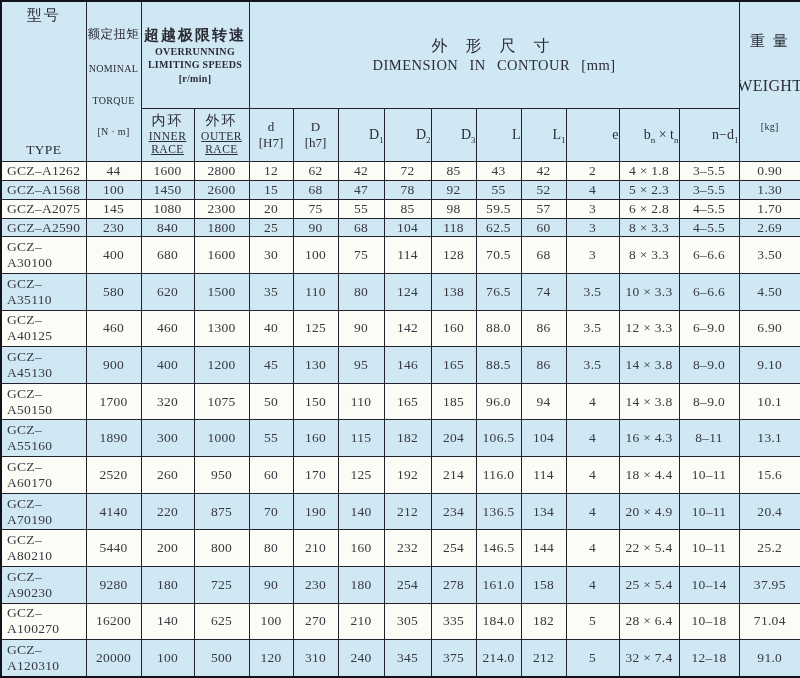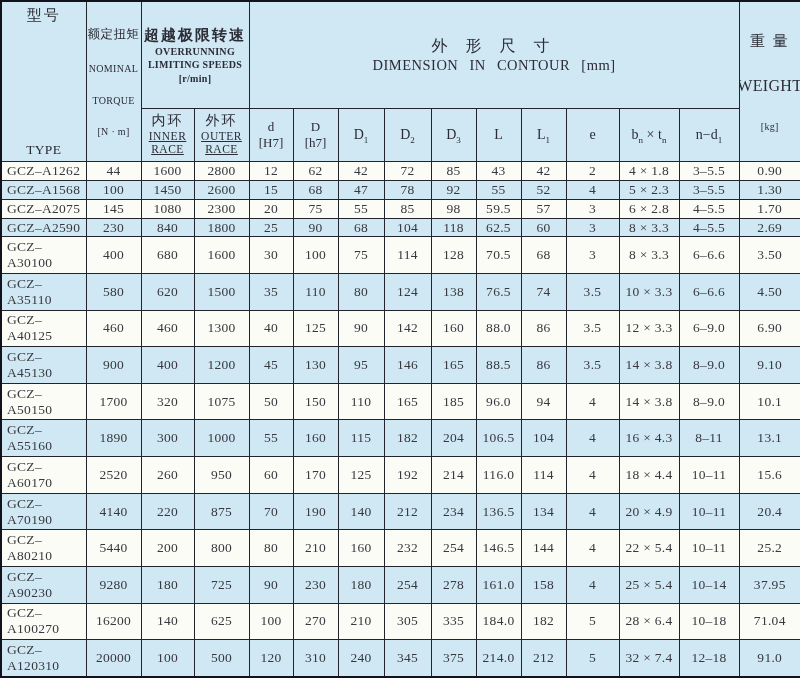--- a/index.html
+++ b/index.html
@@ -42,21 +42,21 @@
   .zh-sm{font-size:12.5px;letter-spacing:0.5px;}
   .en{font-size:10px;letter-spacing:0.3px;}
   .en-sm{font-size:11.5px;letter-spacing:0.5px;}
   .vstack{display:flex;flex-direction:column;justify-content:space-evenly;align-items:center;height:152px;}
   .vstack-sm{display:flex;flex-direction:column;justify-content:space-between;align-items:center;gap:9px;height:152px;}
   .tight{line-height:1.35;font-weight:bold;}
   .dim-zh{font-size:16px;letter-spacing:7px;}
   .dim-en{font-size:14.5px;word-spacing:7px;letter-spacing:0.5px;}
   .race .zh{font-size:14px;line-height:1.2;}
   .race .en-sm{line-height:1.15;text-decoration:underline;}
-  .sym{font-size:14px;}
+  .sym{font-size:14px;text-align:right;}
   .two-line{font-size:13px;line-height:1.25;}
   sub{font-size:9px;line-height:0;}
 </style>
 </head>
 <body>
 
 <table>
   <colgroup>
     <col style="width:85px">
       <col style="width:55px">

